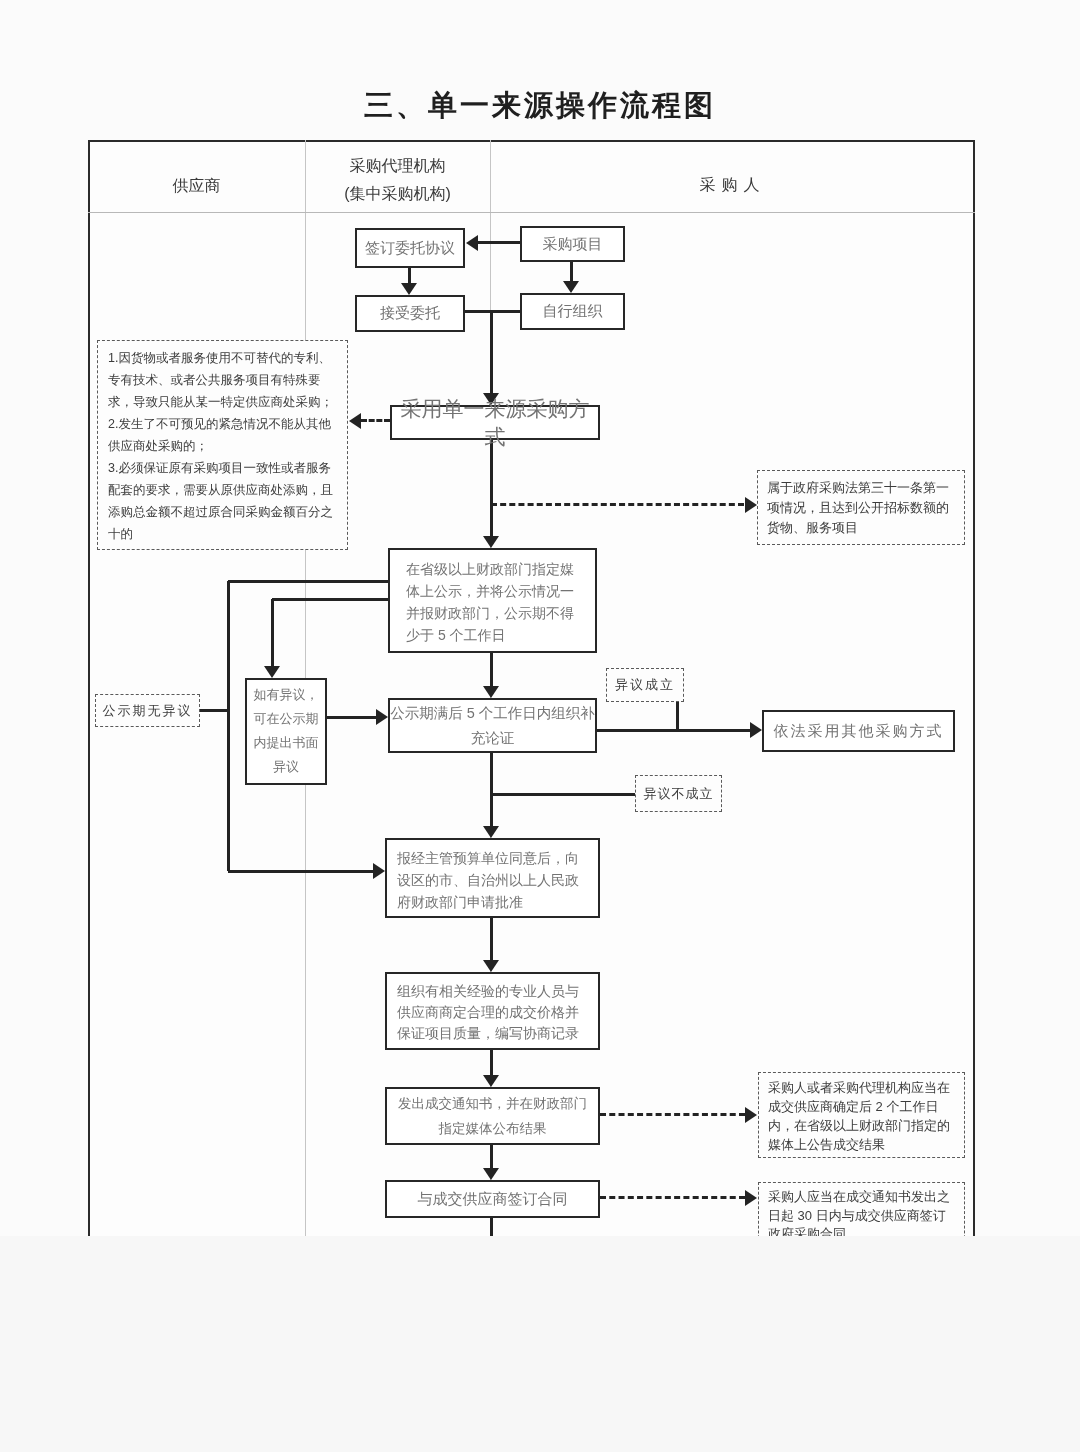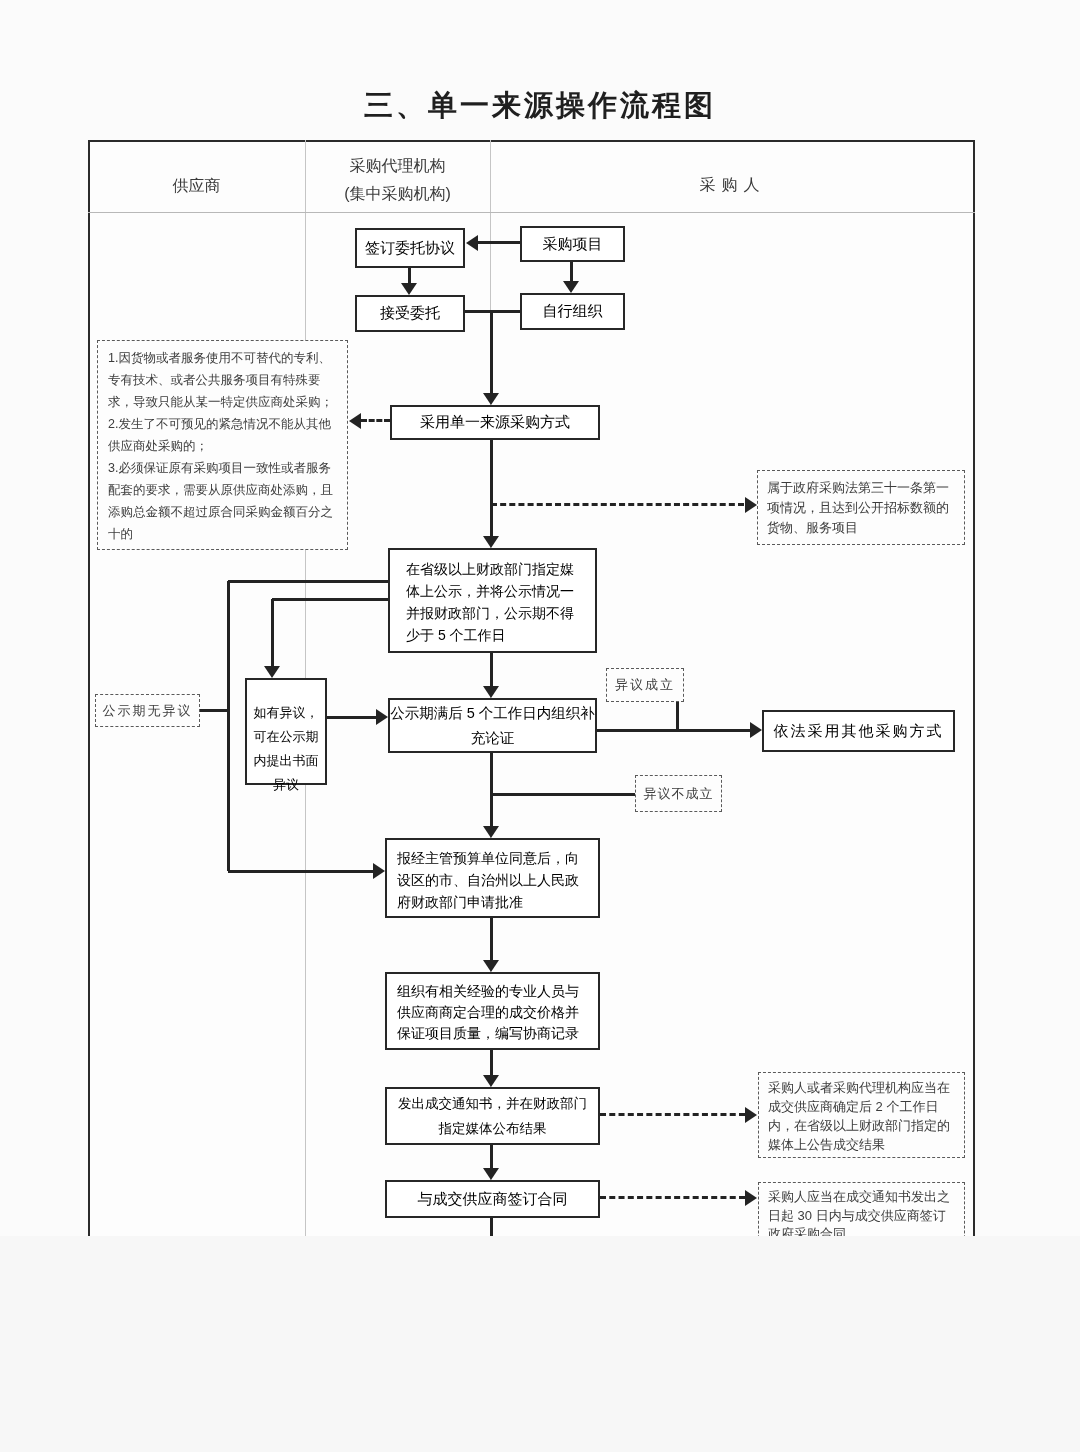--- a/index.html
+++ b/index.html
@@ -14,21 +14,21 @@
   }
   .frame{
     position:absolute;left:88px;top:140px;width:887px;height:1228px;
     border:2px solid #2b2b2b;box-sizing:border-box;z-index:0;background:#fdfdfd;
   }
   .divider-v{position:absolute;width:1px;background:#c5c5c5;z-index:1;}
   .divider-h{position:absolute;height:1px;background:#b8b8b8;z-index:1;}
   .lane-label{position:absolute;z-index:2;text-align:center;font-size:16px;color:#3a3a3a;}
   .node{
     position:absolute;box-sizing:border-box;background:#fff;
-    border:2px solid #272727;color:#000000;z-index:3;
+    border:2px solid #272727;color:#737373;z-index:3;
   }
   .note{
     position:absolute;box-sizing:border-box;background:#fdfdfd;
     border:1px dashed #5a5a5a;color:#3c3c3c;z-index:3;
   }
   .cc{display:flex;align-items:center;justify-content:center;text-align:center;}
   .para{text-align:left;}
   .lines,.lines div{position:absolute;}
   .ln{background:#232323;z-index:2;}
   .lnd-h{height:0;border-top:3px dashed #232323;background:none;z-index:2;}
@@ -52,23 +52,23 @@
   <div class="lane-label" style="left:305px;top:152px;width:185px;line-height:28px">
     <div>采购代理机构</div>
     <div>(集中采购机构)</div>
   </div>
   <div class="lane-label" style="left:490px;top:175px;width:485px;letter-spacing:6px">采购人</div>
 
   <div class="node cc" style="left:355px;top:228px;width:110px;height:40px;font-size:15px">签订委托协议</div>
   <div class="node cc" style="left:520px;top:226px;width:105px;height:36px;font-size:15px">采购项目</div>
   <div class="node cc" style="left:355px;top:295px;width:110px;height:37px;font-size:15px">接受委托</div>
   <div class="node cc" style="left:520px;top:293px;width:105px;height:37px;font-size:15px">自行组织</div>
-  <div class="node cc" style="left:390px;top:405px;width:210px;height:35px;font-size:15px">采用单一来源采购方式</div>
+  <div class="node cc" style="left:390px;top:405px;width:210px;height:35px;font-size:21px">采用单一来源采购方式</div>
   <div class="node para" style="left:388px;top:548px;width:209px;height:105px;font-size:14px;line-height:22px;padding:8px 16px">在省级以上财政部门指定媒体上公示，并将公示情况一并报财政部门，公示期不得少于 5 个工作日</div>
-  <div class="node" style="left:245px;top:678px;width:82px;height:107px;font-size:13px;line-height:24px;padding:21px 6px;text-align:center">如有异议，可在公示期内提出书面异议</div>
+  <div class="node" style="left:245px;top:678px;width:82px;height:107px;font-size:13px;line-height:24px;padding:3px 6px;text-align:center">如有异议，可在公示期内提出书面异议</div>
   <div class="node cc" style="left:388px;top:698px;width:209px;height:55px;font-size:14.5px;line-height:25px;padding:2px 0">公示期满后 5 个工作日内组织补充论证</div>
   <div class="node cc" style="left:762px;top:710px;width:193px;height:42px;font-size:15px;letter-spacing:2px">依法采用其他采购方式</div>
   <div class="node para" style="left:385px;top:838px;width:215px;height:80px;font-size:14px;line-height:22px;padding:7px 10px">报经主管预算单位同意后，向设区的市、自治州以上人民政府财政部门申请批准</div>
   <div class="node para" style="left:385px;top:972px;width:215px;height:78px;font-size:14px;line-height:21px;padding:7px 10px">组织有相关经验的专业人员与供应商商定合理的成交价格并保证项目质量，编写协商记录</div>
   <div class="node cc" style="left:385px;top:1087px;width:215px;height:58px;font-size:13.5px;line-height:25px;padding:2px 8px">发出成交通知书，并在财政部门指定媒体公布结果</div>
   <div class="node cc" style="left:385px;top:1180px;width:215px;height:38px;font-size:15px">与成交供应商签订合同</div>
   <div class="node cc" style="left:385px;top:1257px;width:215px;height:34px;font-size:15px">合同履约及验收</div>
   <div class="node cc" style="left:385px;top:1324px;width:215px;height:36px;font-size:15px">申请支付资金</div>
 
   <div class="note para" style="left:97px;top:340px;width:251px;height:210px;font-size:12.5px;line-height:22px;padding:6px 10px">

